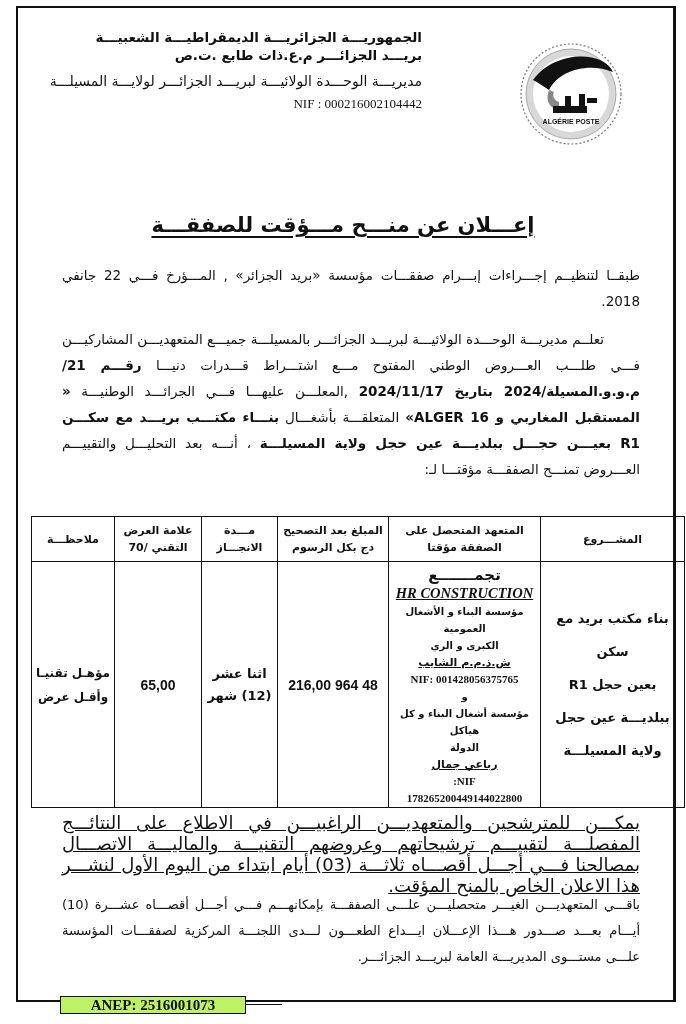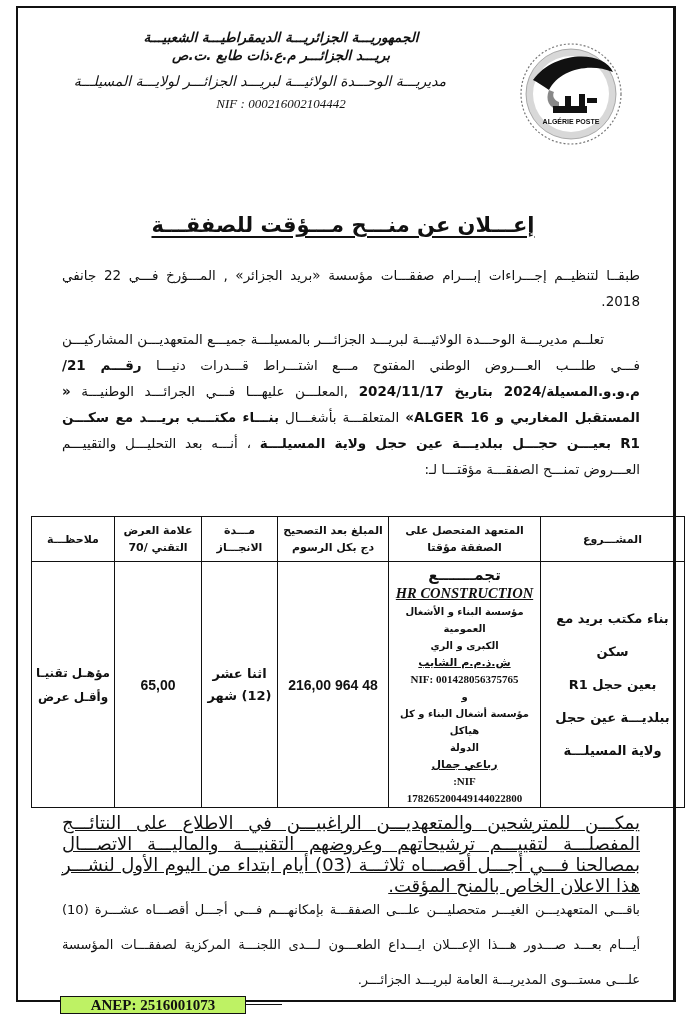--- a/index.html
+++ b/index.html
@@ -1,18 +1,18 @@
 <!DOCTYPE html>
 <html><head>
   <meta charset="utf-8">
   <style>
     html, body { margin: 0; padding: 0; background: #ffffff; }
     body { width: 686px; height: 1024px; position: relative; overflow: hidden; color: #111; font-family: "DejaVu Sans", sans-serif; }
     .frame { position: absolute; left: 16px; top: 6px; width: 660px; height: 996px; border: 2px solid #111; border-right-width: 3px; box-sizing: border-box; }
-    .header-block { position: absolute; left: 116px; top: 28px; width: 330px; text-align: center; direction: rtl; font-style: italic; }
+    .header-block { position: absolute; left: 92px; top: 28px; width: 330px; text-align: right; direction: rtl; }
     .hline { font-weight: bold; font-size: 13.5px; line-height: 18px; white-space: nowrap; }
     .hline.reg { font-weight: normal; font-size: 14px; margin-top: 8px; }
     .nif-top { font-family: "Liberation Serif", serif; font-size: 13px; margin-top: 6px; direction: ltr; }
     .logo { position: absolute; left: 519px; top: 42px; width: 104px; height: 104px; }
     .title { position: absolute; left: 0; width: 686px; top: 213px; text-align: center; direction: rtl; font-weight: bold; font-size: 21px; }
     .title span { text-decoration: underline; text-underline-offset: 4px; }
     .para { position: absolute; left: 62px; width: 578px; direction: rtl; text-align: justify; font-size: 13.5px; line-height: 26px; }
     .p1 { top: 262px; }
     .p2 { top: 326px; text-indent: 36px; }
     .b { font-weight: bold; }
@@ -25,21 +25,21 @@
     .firm { font-size: 10px; line-height: 17px; padding-top: 4px !important; }
     .firm .grp { font-size: 15px; line-height: 18px; }
     .firm .hr { font-family: "Liberation Serif", serif; font-style: italic; font-size: 14.5px; text-decoration: underline; line-height: 19px; }
     .firm .u { text-decoration: underline; font-size: 11px; }
     .firm .mono { font-family: "Liberation Serif", serif; font-size: 11px; }
     .amt { font-size: 14px; font-family: "Liberation Sans", sans-serif; }
     .dur { font-size: 13px; line-height: 22px; }
     .score { font-size: 14px; font-family: "Liberation Sans", sans-serif; }
     .note { font-size: 12px; line-height: 24px; }
     .p3 { top: 812px; line-height: 21px; font-size: 18px; text-decoration: underline; }
-    .p4 { top: 892px; line-height: 35px; font-size: 13px; }
+    .p4 { top: 892px; line-height: 26px; font-size: 13px; }
     .footer { position: absolute; top: 996px; left: 0; width: 686px; height: 20px; }
     .badge { position: absolute; top: 0; height: 18px; background: #bef264; border: 1.5px solid #111; box-sizing: border-box; font-family: "Liberation Serif", serif; font-weight: bold; font-size: 15px; line-height: 16px; white-space: nowrap; text-align: center; }
     .badge.anep { left: 60px; width: 186px; }
     .badge.date { left: 282px; width: 228px; direction: rtl; }
     .badge.date .paper { font-family: "DejaVu Sans", sans-serif; font-size: 11px; margin-left: 10px; }
     .connector { position: absolute; top: 8px; left: 246px; width: 36px; border-top: 1.5px solid #111; }
   </style>
 </head>
 <body>
 

